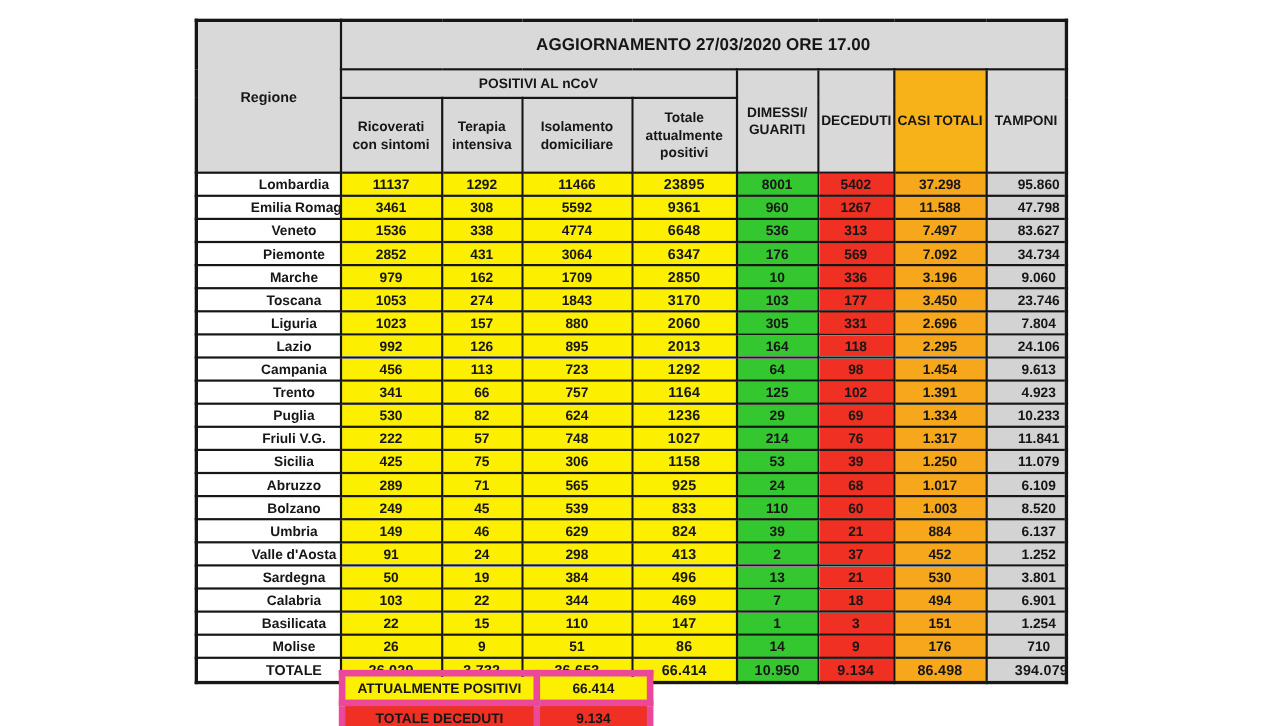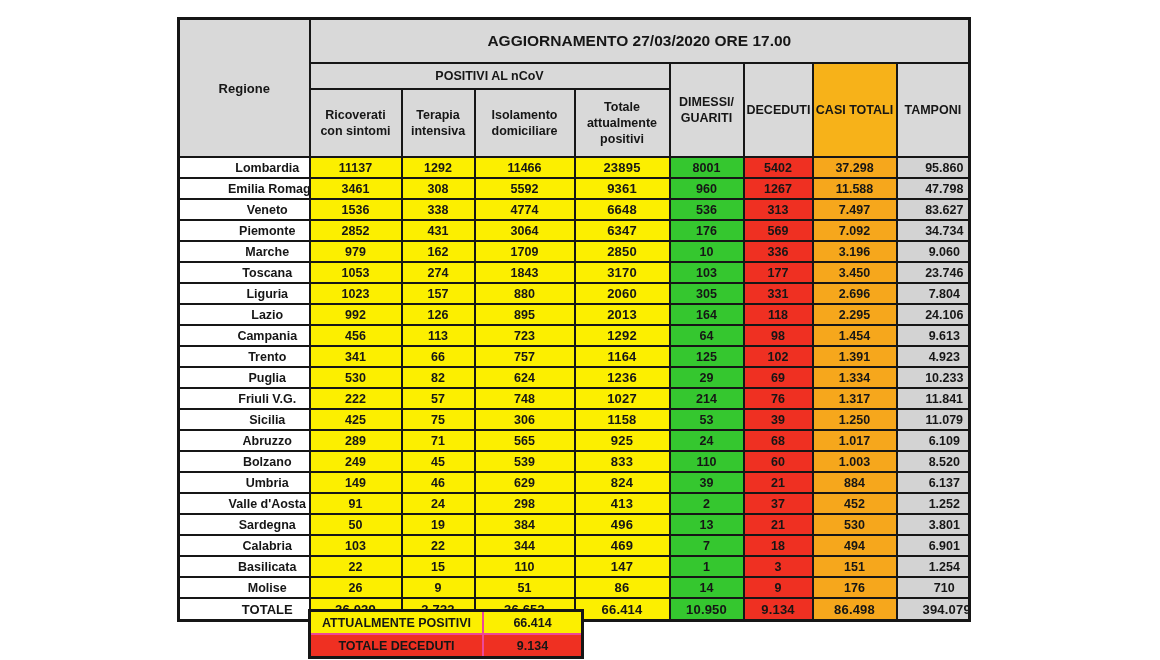--- a/index.html
+++ b/index.html
@@ -35,21 +35,21 @@
   td.red{background:var(--red);}
   td.orange{background:var(--orange);text-align:center;}
   td.gray{background:var(--cell-gray);padding-left:25px;}
   td.strong{font-size:13px;letter-spacing:.2px;}
   tr.totals td{height:20px;font-size:13px;}
   .summary-table{
     position:absolute;left:308px;top:609px;width:264px;
     border:3px solid #161616;
   }
   .summary-table td{
-    border:2px solid #ec4899;
+    border:6px solid #ec4899;
     height:19px;text-align:center;vertical-align:middle;
     font-weight:bold;font-size:12.5px;
     overflow:hidden;white-space:nowrap;
   }
   .summary-table td.label{width:169px;}
   .summary-table td.value{width:95px;}
   tr.sum-yellow td{background:var(--yellow);}
   tr.sum-green td{background:var(--green);}
   tr.sum-red td{background:var(--red);}
 </style>

